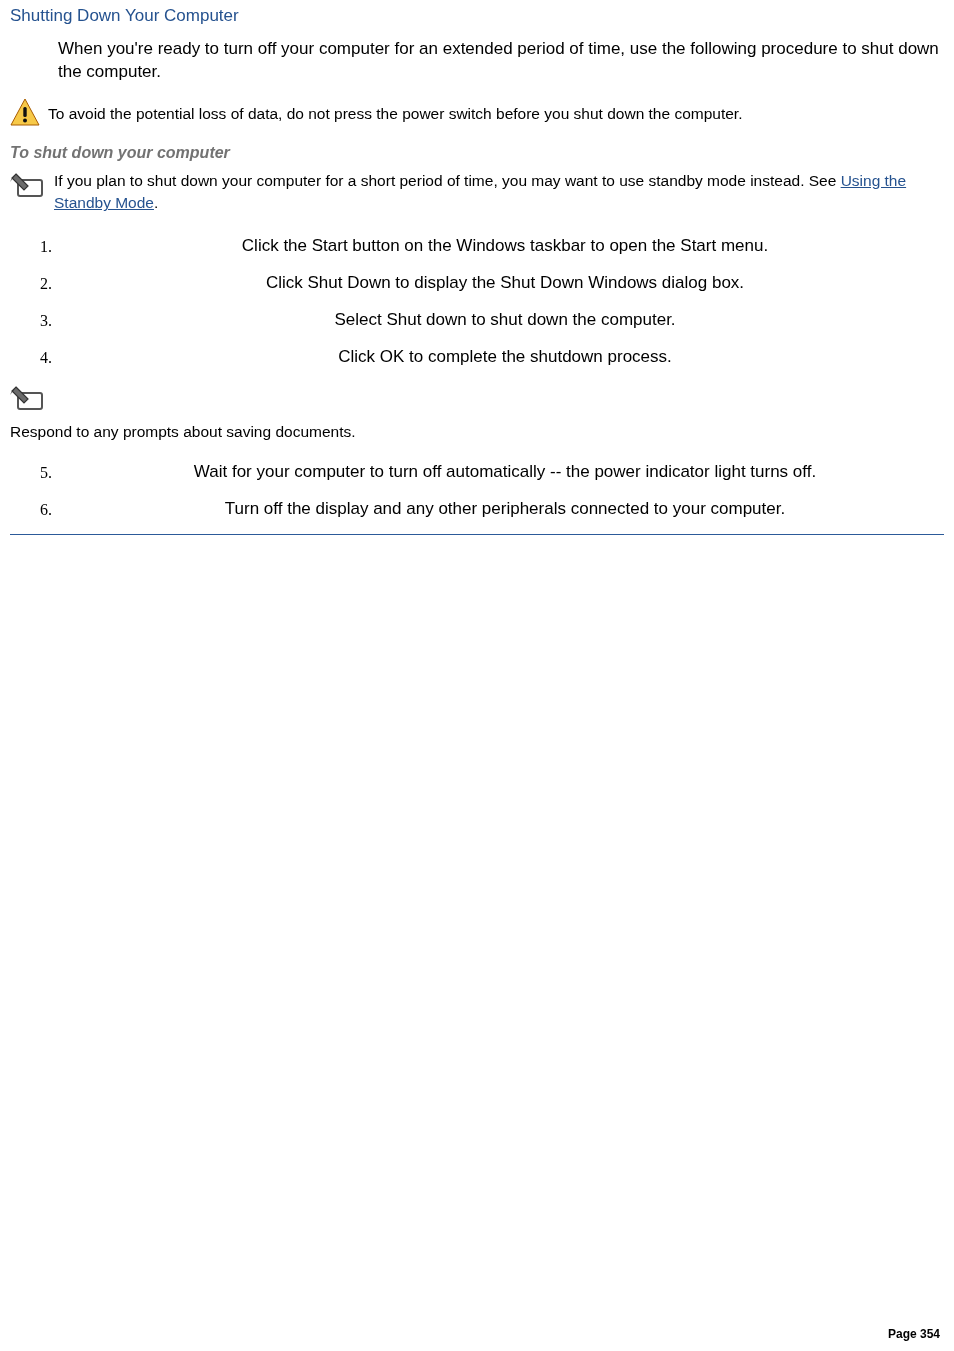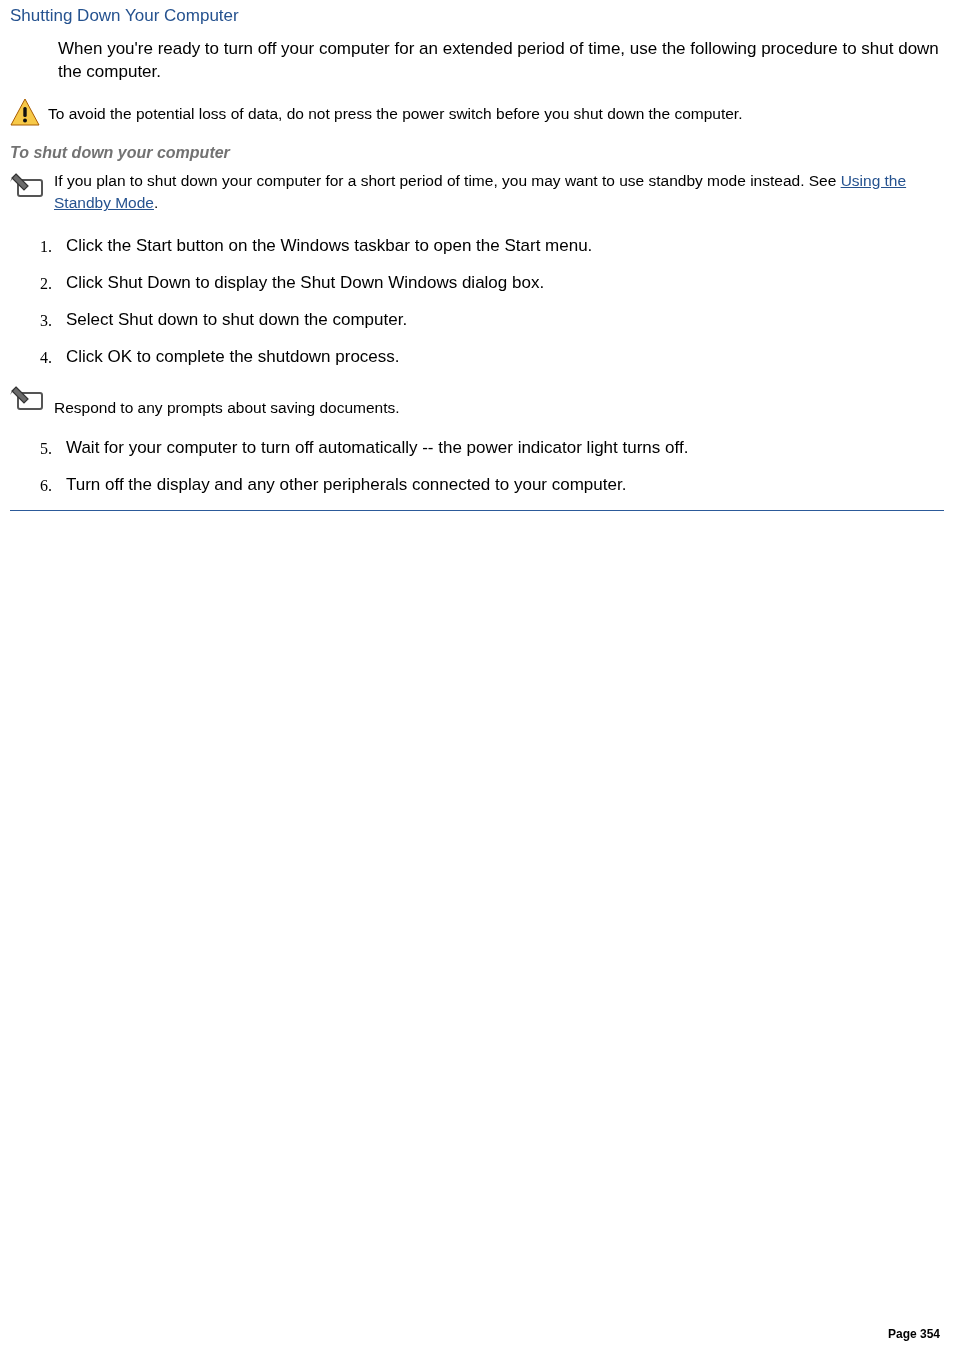--- a/index.html
+++ b/index.html
@@ -69,20 +69,21 @@
   }
   a.link {
     color: #25528f;
     text-decoration: underline;
   }
   ol.steps {
     list-style: none;
     counter-reset: step;
     margin: 0 0 8px 30px;
     padding: 0;
+    text-align: center;
   }
   ol.steps > li {
     counter-increment: step;
     font-size: 17px;
     color: #000;
     margin: 0 0 14px 0;
     line-height: 1.35;
     position: relative;
     padding-left: 26px;
   }
@@ -91,21 +92,22 @@
     position: absolute;
     left: 0;
     top: 1px;
     font-family: "Times New Roman", Times, serif;
     font-size: 16px;
     color: #000;
   }
   .mid-note {
     margin: 0 0 20px 0;
     display: flex;
-    align-items: flex-end;
+    align-items: flex-start;
+    flex-direction: column;
   }
   .mid-note .note-text-inline {
     font-size: 15.5px;
     color: #000;
     padding-top: 6px;
   }
   hr.rule {
     border: none;
     border-top: 1px solid #2c5a99;
     margin: 8px 0 0 0;

